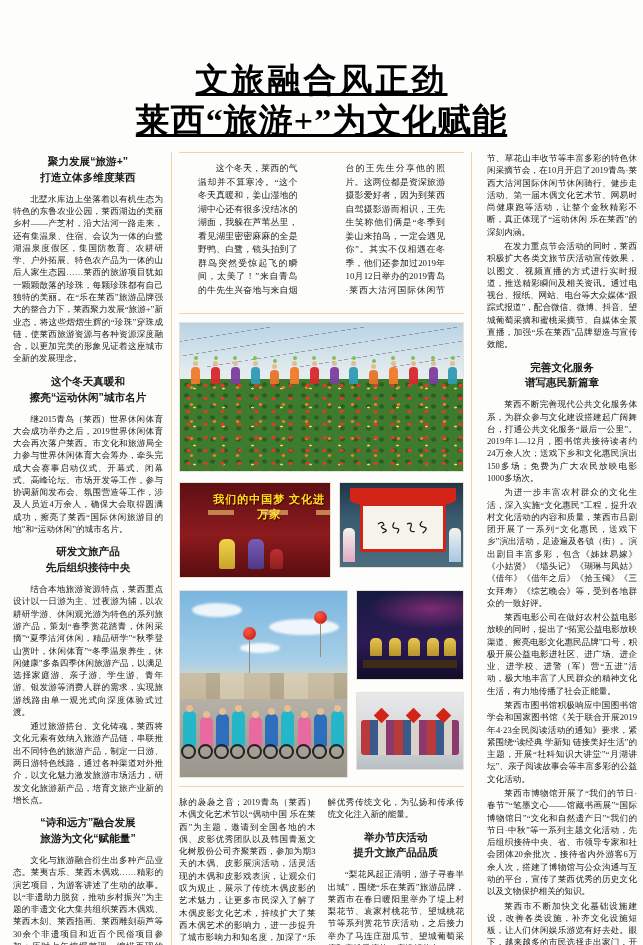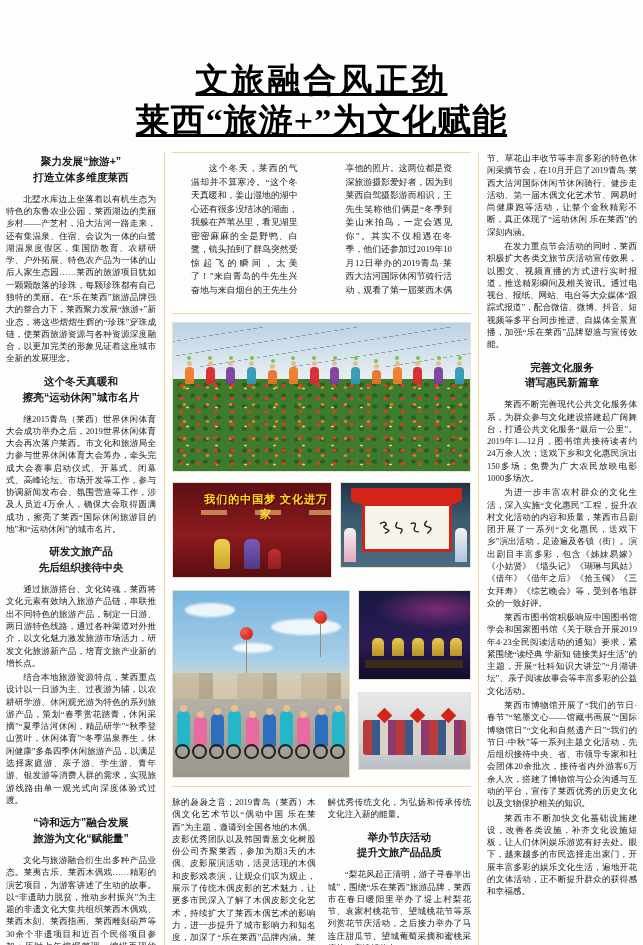--- a/index.html
+++ b/index.html
@@ -25,21 +25,21 @@
   .banner-date{margin-left:auto;margin-right:14px;font-size:9px;font-weight:bold;color:#55120a;
     text-shadow:0 0 2px rgba(255,150,80,.7);white-space:nowrap;}
   
   .headline{position:absolute;top:60px;left:0;right:0;text-align:center;line-height:1.22;
     font-weight:bold;color:#000;text-decoration:underline;}
   .headline .hl1{font-size:33px;letter-spacing:3px;}
   .headline .hl2{font-size:34px;letter-spacing:1px;}
   
   .content{position:absolute;top:152px;left:6px;right:6px;bottom:0;display:flex;gap:8px;overflow:hidden;}
   .col{overflow:hidden;}
-  .col-left,.col-right{width:150px;flex:0 0 150px;}
+  .col-left,.col-right{width:150px;flex:0 0 150px;margin-left:7px;}
   .col-center{flex:1;border-left:1px solid #f0d5a4;border-right:1px solid #f0d5a4;padding:0 7px;overflow:hidden;}
   p.body{font-size:8.6px;line-height:1.43;text-align:justify;margin:0 0 2px;text-indent:2em;}
   p.body.no-indent{text-indent:0;}
   .sec-h{font-size:10.6px;font-weight:bold;text-align:center;line-height:1.5;margin:9px 0 7px;
     font-family:"Liberation Sans","DejaVu Sans",sans-serif;}
   .sec-h.first{margin-top:2px;}
   
   .intro{border-top:1px solid #f0d5a4;border-bottom:1px solid #f0d5a4;height:162px;box-sizing:border-box;
     padding:9px 2px;column-count:2;column-gap:14px;overflow:hidden;}
   .intro p{font-size:8.9px;line-height:1.52;text-align:justify;margin:0 17px 4px;text-indent:2em;color:#222;}
@@ -142,22 +142,22 @@
       <p class="body">北墅水库边上坐落着以有机生态为特色的东鲁农业公园，莱西湖边的美丽乡村——产芝村，沿大沽河一路走来，还有集温泉、住宿、会议为一体的白鹭湖温泉度假区，集国防教育、农耕研学、户外拓展、特色农产品为一体的山后人家生态园……莱西的旅游项目犹如一颗颗散落的珍珠，每颗珍珠都有自己独特的美丽。在“乐在莱西”旅游品牌强大的整合力下，莱西聚力发展“旅游+”新业态，将这些熠熠生辉的“珍珠”穿珠成链，使莱西旅游资源与各种资源深度融合，以更加完美的形象见证着这座城市全新的发展理念。</p>
       <div class="sec-h">
         <div>这个冬天真暖和</div>
         <div>擦亮“运动休闲”城市名片</div>
       </div>
       <p class="body">继2015青岛（莱西）世界休闲体育大会成功举办之后，2019世界休闲体育大会再次落户莱西。市文化和旅游局全力参与世界休闲体育大会筹办，牵头完成大会赛事启动仪式、开幕式、闭幕式、高峰论坛、市场开发等工作，参与协调新闻发布会、氛围营造等工作，涉及人员近4万余人，确保大会取得圆满成功，擦亮了莱西“国际休闲旅游目的地”和“运动休闲”的城市名片。</p>
       <div class="sec-h">
         <div>研发文旅产品</div>
         <div>先后组织接待中央</div>
       </div>
+      <p class="body">结合本地旅游资源特点，莱西重点设计以一日游为主、过夜游为辅，以农耕研学游、休闲观光游为特色的系列旅游产品，策划“春季赏花踏青，休闲采摘”“夏季沽河休闲，精品研学”“秋季登山赏叶，休闲体育”“冬季温泉养生，休闲健康”多条四季休闲旅游产品，以满足选择家庭游、亲子游、学生游、青年游、银发游等消费人群的需求，实现旅游线路由单一观光式向深度体验式过渡。</p>
       <p class="body">通过旅游搭台、文化铸魂，莱西将文化元素有效纳入旅游产品链，串联推出不同特色的旅游产品，制定一日游、两日游特色线路，通过各种渠道对外推介，以文化魅力激发旅游市场活力，研发文化旅游新产品，培育文旅产业新的增长点。</p>
-      <p class="body">结合本地旅游资源特点，莱西重点设计以一日游为主、过夜游为辅，以农耕研学游、休闲观光游为特色的系列旅游产品，策划“春季赏花踏青，休闲采摘”“夏季沽河休闲，精品研学”“秋季登山赏叶，休闲体育”“冬季温泉养生，休闲健康”多条四季休闲旅游产品，以满足选择家庭游、亲子游、学生游、青年游、银发游等消费人群的需求，实现旅游线路由单一观光式向深度体验式过渡。</p>
       <div class="sec-h">
         <div>“诗和远方”融合发展</div>
         <div>旅游为文化“赋能量”</div>
       </div>
       <p class="body">文化与旅游融合衍生出多种产品业态。莱夷古乐、莱西木偶戏……精彩的演艺项目，为游客讲述了生动的故事。以“非遗助力脱贫，推动乡村振兴”为主题的非遗文化大集共组织莱西木偶戏、莱西木刻、莱西指画、莱西雕刻葫芦等30余个非遗项目和近百个民俗项目参加；历时七年挖掘整理、编排再现的《莱兮》莱夷古乐音乐会举办，音乐会以重塑莱夷古国灿烂文明为主题，通过编钟、石磬、琴等10多种乐器演奏，和以律吕、文以五声，融礼、乐、歌、舞为一体，重新奏响流淌着古莱国文化血</p>
     </section>
 
     <section class="col col-center">
       <div class="intro">
         <p>这个冬天，莱西的气温却并不算寒冷。“这个冬天真暖和，姜山湿地的湖中心还有很多没结冰的湖面，我躲在芦苇丛里，看见湖里密密麻麻的全是野鸭、白鹭，镜头拍到了群鸟突然受惊起飞的瞬间，太美了！”来自青岛的牛先生兴奋地与来自烟台的王先生分享他的照片。这两位都是资深旅游摄影爱好者，因为到莱西自驾摄影游而相识，王先生笑称他们俩是“冬季到姜山来拍鸟，一定会遇见你”。其实不仅相遇在冬季，他们还参加过2019年10月12日举办的2019青岛·莱西大沽河国际休闲节骑行活动，观看了第一届莱西木偶艺术节开幕式演出。他们说，“发现莱西是一个越来越有吸引力的城市。”</p>
@@ -266,25 +266,26 @@
             <div>举办节庆活动</div>
             <div>提升文旅产品品质</div>
           </div>
           <p class="body">“梨花风起正清明，游子寻春半出城”，围绕“乐在莱西”旅游品牌，莱西市在春日暖阳里举办了堤上村梨花节、袁家村桃花节、望城桃花节等系列赏花节庆活动，之后接力举办了马连庄甜瓜节、望城葡萄采摘和蜜桃采摘节、店埠胡萝卜</p>
         </div>
       </div>
     </section>
 
     <section class="col col-right">
       <p class="body no-indent">节、草花山丰收节等丰富多彩的特色休闲采摘节会，在10月开启了2019青岛·莱西大沽河国际休闲节休闲骑行、健步走活动、第一届木偶文化艺术节、网易时尚健康跑等活动，让整个金秋精彩不断，真正体现了“运动休闲 乐在莱西”的深刻内涵。</p>
-      <p class="body">在发力重点节会活动的同时，莱西积极扩大各类文旅节庆活动宣传效果，以图文、视频直播的方式进行实时报道，推送精彩瞬间及相关资讯。通过电视台、报纸、网站、电台等大众媒体“跟踪式报道”，配合微信、微博、抖音、短视频等多平台同步推进、自媒体全景直播，加强“乐在莱西”品牌塑造与宣传效能。</p>
+      <p class="body">在发力重点节会活动的同时，莱西积极扩大各类文旅节庆活动宣传效果，以图文、视频直播的方式进行实时报道，推送精彩瞬间及相关资讯。通过电视台、报纸、网站、电台等大众媒体“跟踪式报道”，配合微信、微博、抖音、望城葡萄采摘和蜜桃采摘节、自媒体全景直播，加强“乐在莱西”品牌塑造与宣传效能。</p>
       <div class="sec-h">
         <div>完善文化服务</div>
         <div>谱写惠民新篇章</div>
       </div>
       <p class="body">莱西不断完善现代公共文化服务体系，为群众参与文化建设搭建起广阔舞台，打通公共文化服务“最后一公里”。2019年1—12月，图书馆共接待读者约24万余人次；送戏下乡和文化惠民演出150多场；免费为广大农民放映电影1000多场次。</p>
       <p class="body">为进一步丰富农村群众的文化生活，深入实施“文化惠民”工程，提升农村文化活动的内容和质量，莱西市吕剧团开展了一系列“文化惠民，送戏下乡”演出活动，足迹遍及各镇（街）。演出剧目丰富多彩，包含《姊妹易嫁》《小姑贤》《墙头记》《瑚琳与凤姑》《借年》《借年之后》《拾玉镯》《三女拜寿》《综艺晚会》等，受到各地群众的一致好评。</p>
+      <p class="body">莱西电影公司在做好农村公益电影放映的同时，提出了“拓宽公益电影放映渠道、擦亮电影文化惠民品牌”口号，积极开展公益电影进社区、进广场、进企业、进学校、进警（军）营“五进”活动，极大地丰富了人民群众的精神文化生活，有力地传播了社会正能量。</p>
       <p class="body">莱西市图书馆积极响应中国图书馆学会和国家图书馆《关于联合开展2019年4·23全民阅读活动的通知》要求，紧紧围绕“读经典 学新知 链接美好生活”的主题，开展“社科知识大讲堂”“月湖讲坛”、亲子阅读故事会等丰富多彩的公益文化活动。</p>
       <p class="body">莱西市博物馆开展了“我们的节日·春节”“笔墨文心——馆藏书画展”“国际博物馆日”“文化和自然遗产日”“我们的节日·中秋”等一系列主题文化活动，先后组织接待中央、省、市领导专家和社会团体20余批次，接待省内外游客6万余人次，搭建了博物馆与公众沟通与互动的平台，宣传了莱西优秀的历史文化以及文物保护相关的知识。</p>
       <p class="body">莱西市不断加快文化基础设施建设，改善各类设施，补齐文化设施短板，让人们休闲娱乐游览有好去处。眼下，越来越多的市民选择走出家门，开展丰富多彩的娱乐文化生活，遍地开花的文体活动，正不断提升群众的获得感和幸福感。</p>
     </section>
   </div>
 </div>
 
 </body></html>

